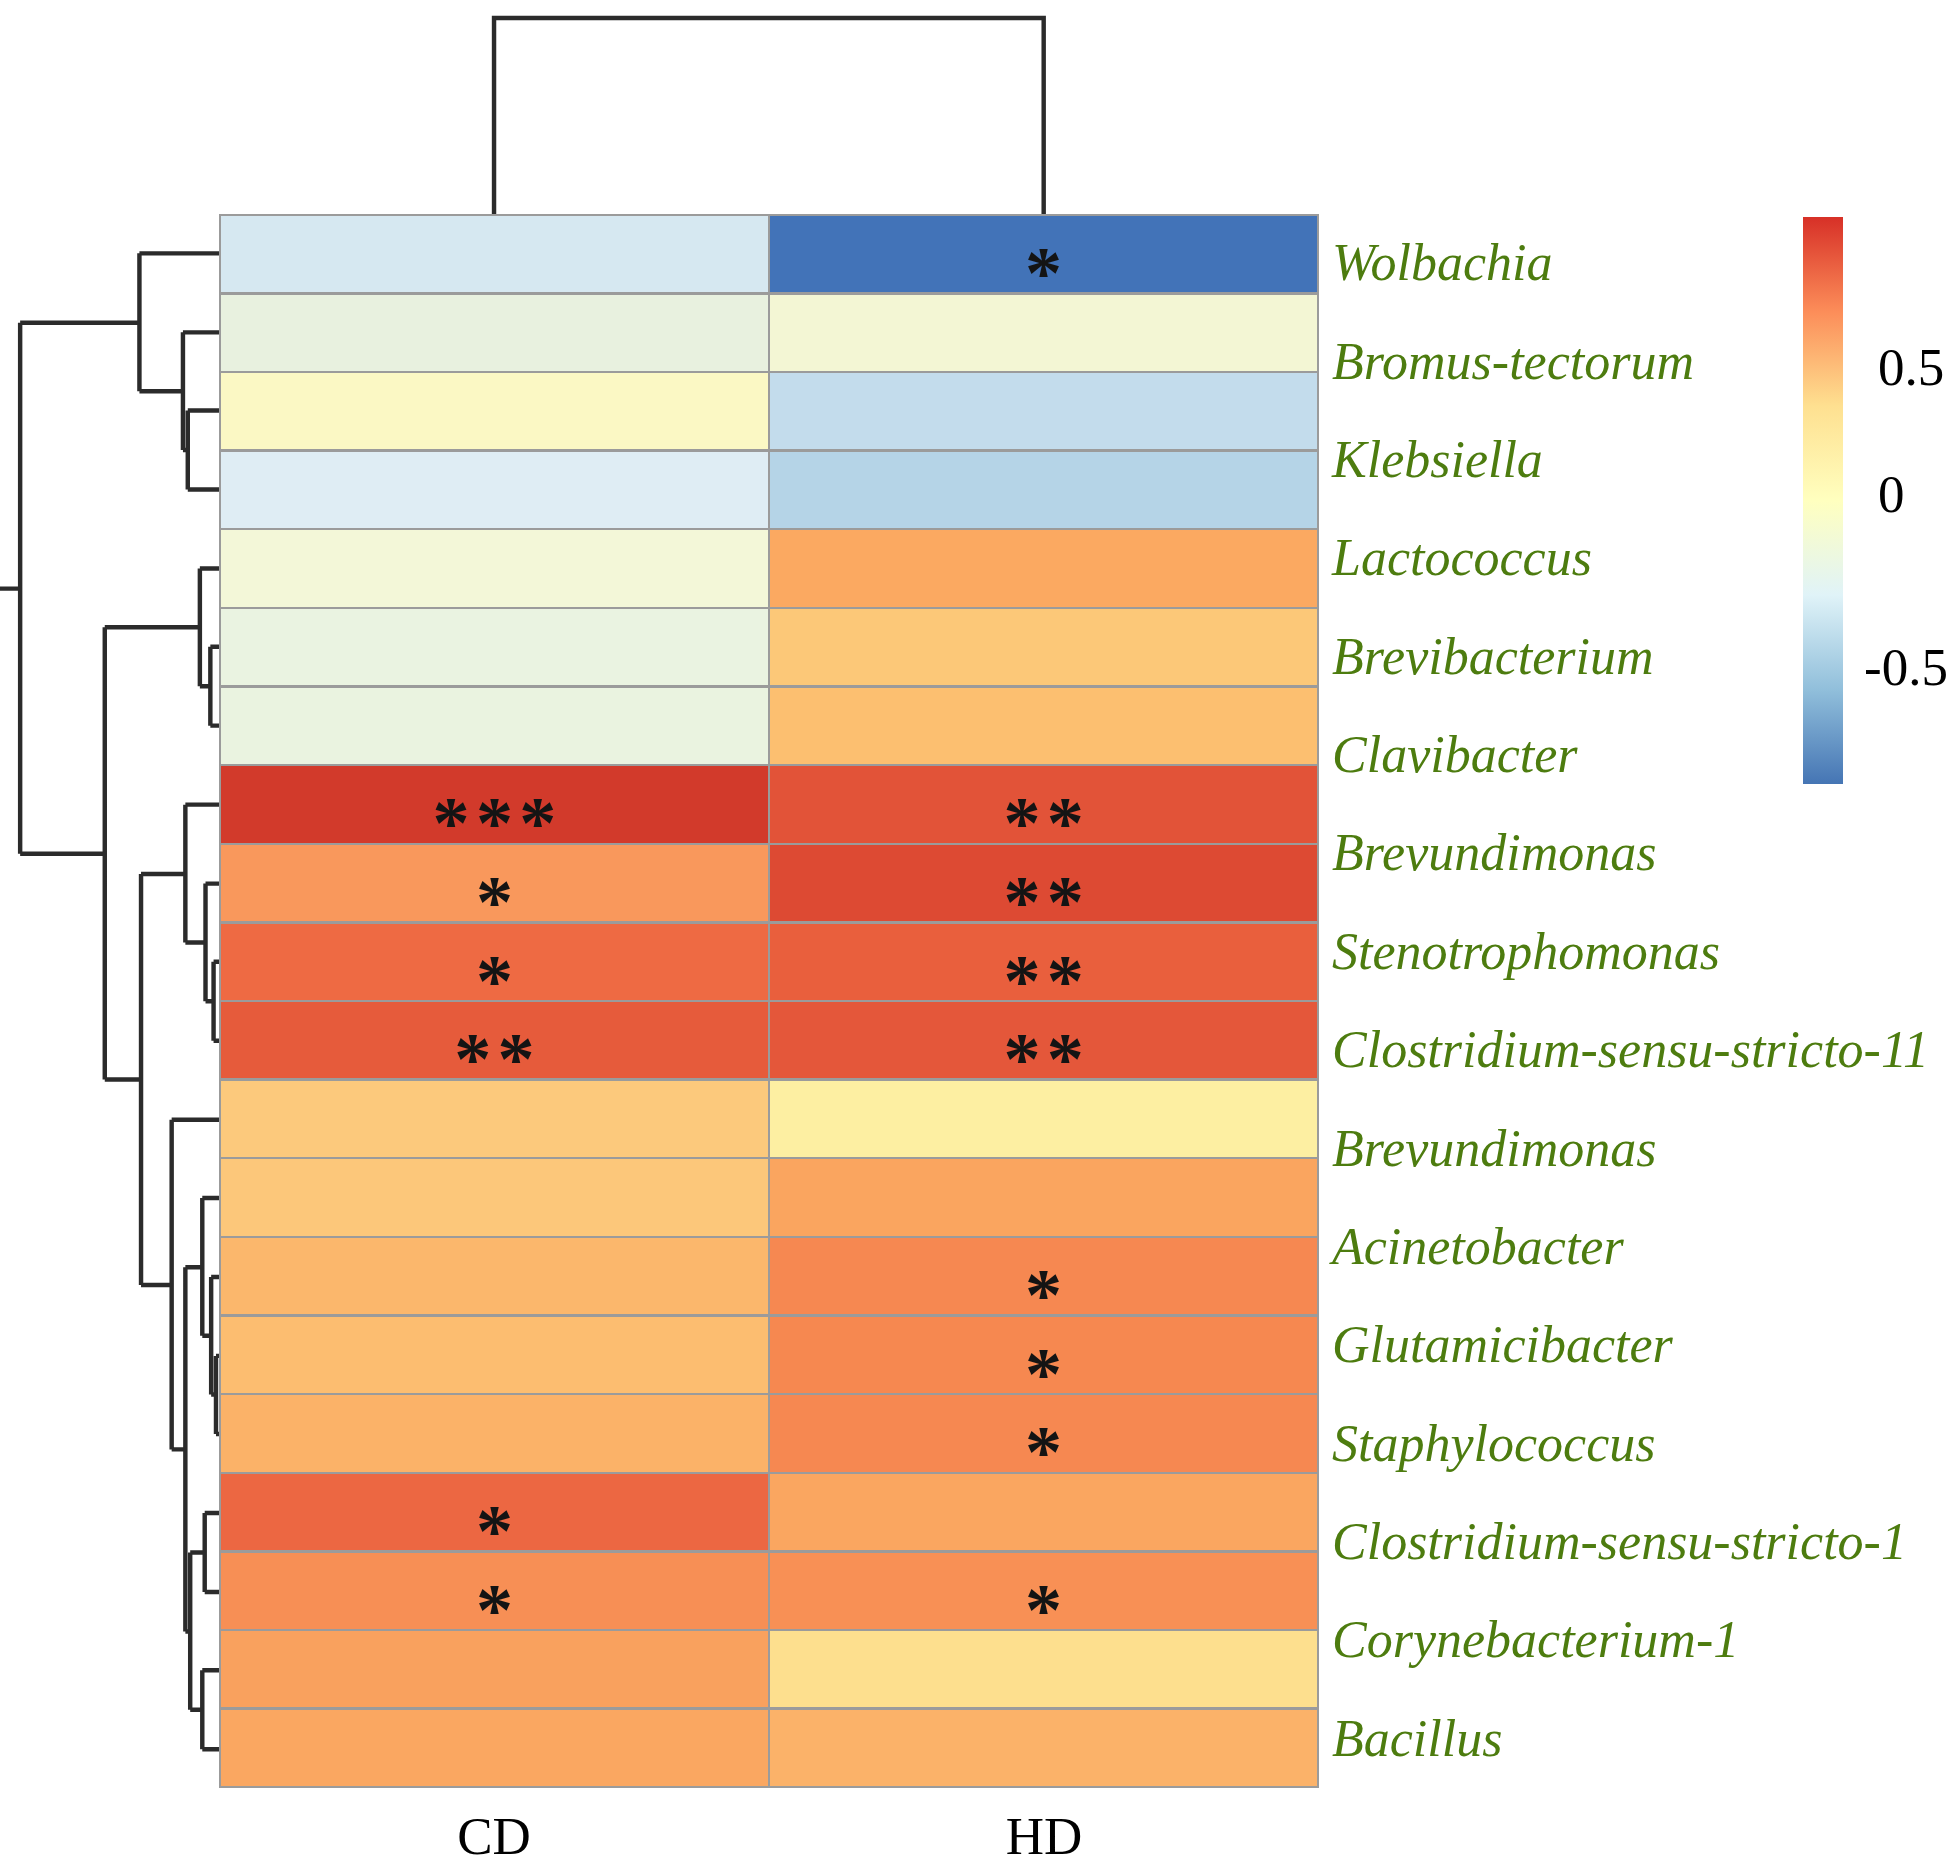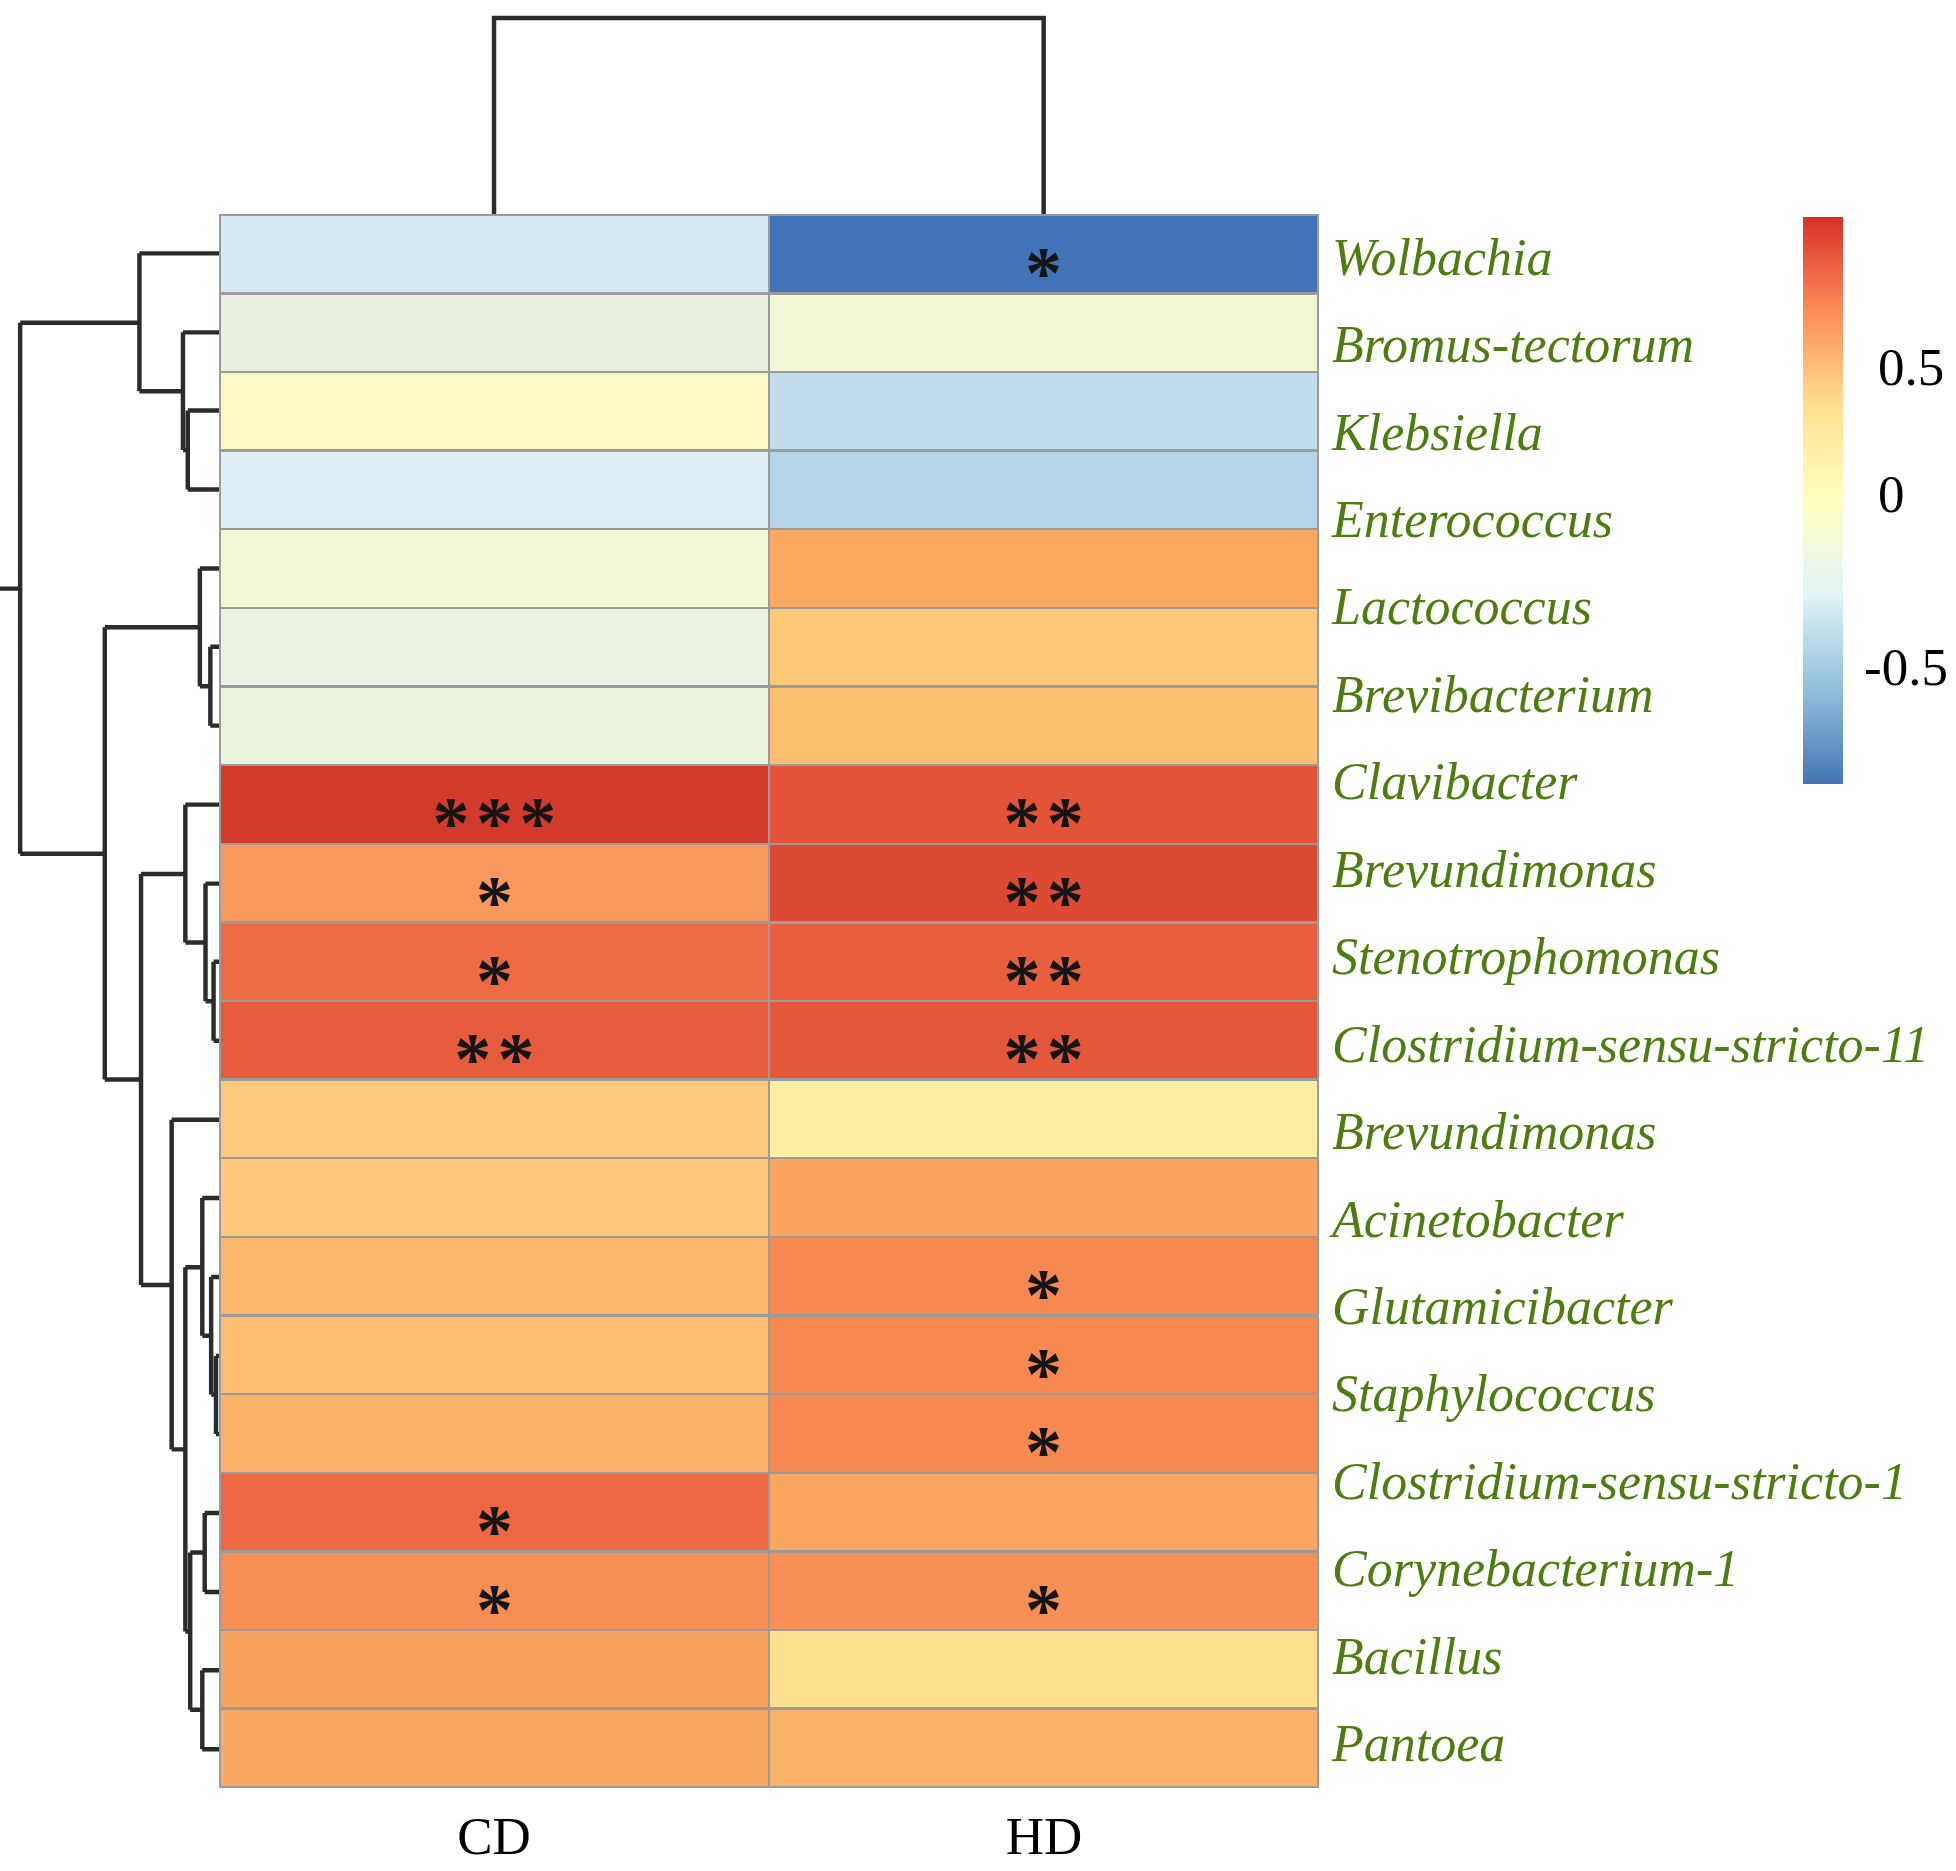--- a/index.html
+++ b/index.html
@@ -123,35 +123,33 @@
       <div class="cell" style="background: rgb(249, 161, 94);"></div>
       <div class="cell" style="background: rgb(253, 223, 142);"></div>
       <div class="cell" style="background: rgb(250, 167, 97);"></div>
       <div class="cell" style="background: rgb(251, 178, 105);"></div>
     </div>
 
   <div id="row-labels">
       <div class="row-label">Wolbachia</div>
       <div class="row-label">Bromus-tectorum</div>
       <div class="row-label">Klebsiella</div>
-      <div class="row-label">Enterococcus</div>
       <div class="row-label">Lactococcus</div>
       <div class="row-label">Brevibacterium</div>
       <div class="row-label">Clavibacter</div>
       <div class="row-label">Brevundimonas</div>
       <div class="row-label">Stenotrophomonas</div>
       <div class="row-label">Clostridium-sensu-stricto-11</div>
       <div class="row-label">Brevundimonas</div>
       <div class="row-label">Acinetobacter</div>
       <div class="row-label">Glutamicibacter</div>
       <div class="row-label">Staphylococcus</div>
       <div class="row-label">Clostridium-sensu-stricto-1</div>
       <div class="row-label">Corynebacterium-1</div>
       <div class="row-label">Bacillus</div>
-      <div class="row-label">Pantoea</div>
     </div>
 
   <div id="col-labels">
       <div class="col-label col-0">CD</div>
       <div class="col-label col-1">HD</div>
     </div>
 
   <div id="legend-bar" style="background: linear-gradient(rgb(215, 48, 39), rgb(252, 141, 89), rgb(254, 224, 144), rgb(255, 255, 191), rgb(224, 243, 248), rgb(145, 191, 219), rgb(69, 117, 180));"></div>
   <div id="legend-ticks">
       <div class="legend-tick t0">0.5</div>

